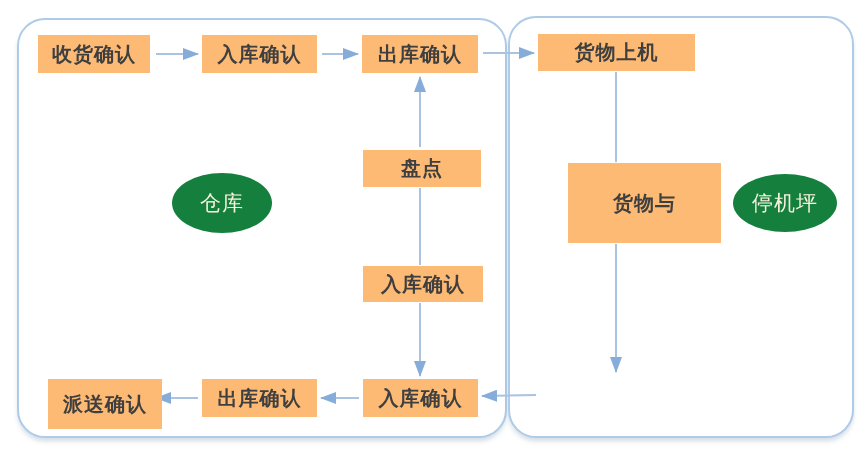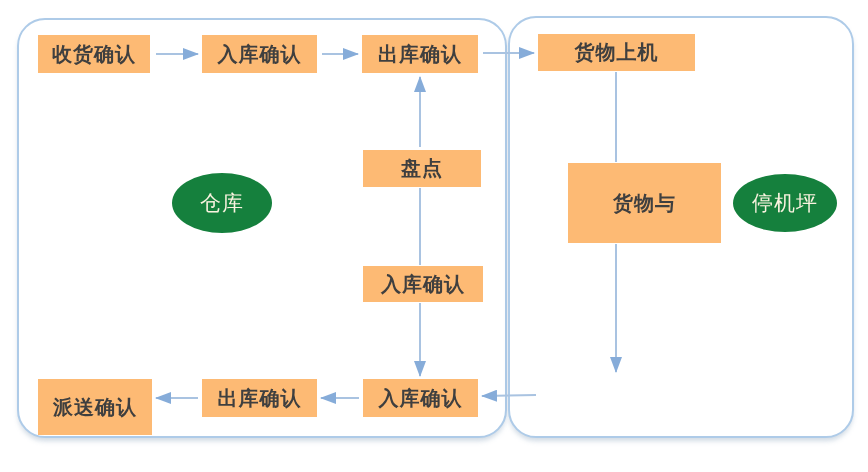--- a/index.html
+++ b/index.html
@@ -57,21 +57,21 @@
   <div class="node" style="left:38px; top:35px; width:112px; height:38px">收货确认</div>
 
   <div class="node" style="left:202px; top:35px; width:115px; height:38px">入库确认</div>
 
   <div class="node" style="left:362px; top:35px; width:116px; height:38px">出库确认</div>
 
   <div class="node" style="left:363px; top:150px; width:118px; height:37px">盘点</div>
 
   <div class="node" style="left:363px; top:266px; width:120px; height:36px">入库确认</div>
 
-  <div class="node" style="left:38px; top:379px; width:114px; height:56px">派送确认</div>
+  <div class="node" style="left:48px; top:379px; width:114px; height:50px">派送确认</div>
 
   <div class="node" style="left:202px; top:379px; width:115px; height:38px">出库确认</div>
 
   <div class="node" style="left:363px; top:379px; width:115px; height:38px">入库确认</div>
 
   <div class="node" style="left:538px; top:34px; width:157px; height:37px">货物上机</div>
 
   <div class="node multiline" style="left:540px; top:163px; width:153px; height:80px">
     <span>货物与</span>
   </div>

